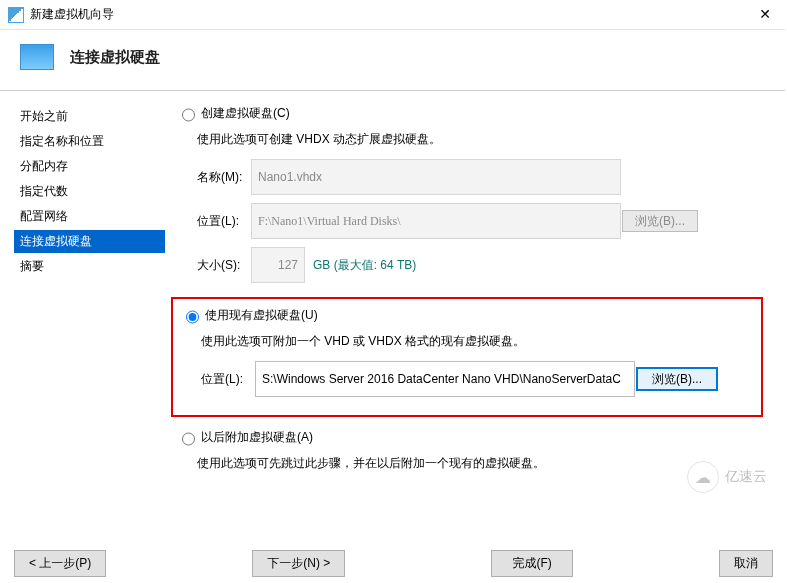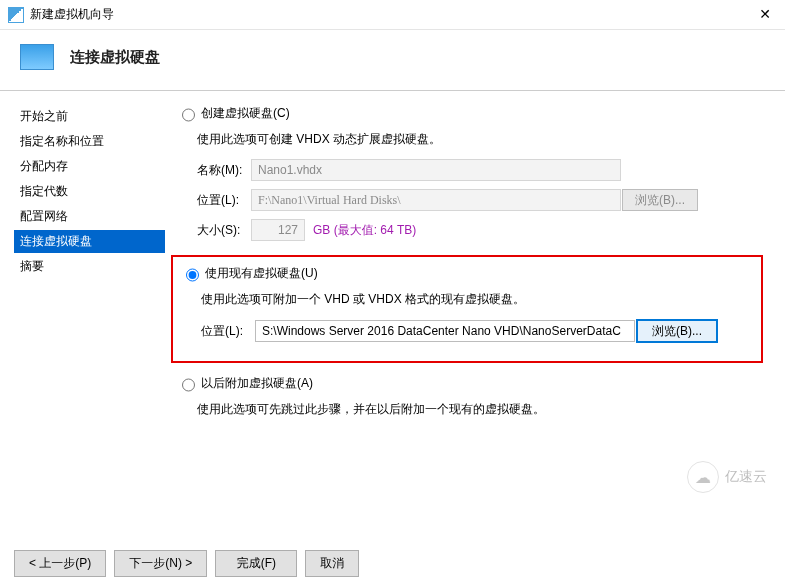--- a/index.html
+++ b/index.html
@@ -92,28 +92,28 @@
   }
   .fieldrow {
     display: flex;
     align-items: center;
     margin-bottom: 8px;
   }
   .fieldrow .lab { width: 54px; color: #000000; }
   .fieldrow .lab.enabled { color: #000; }
   .txt {
     border: 1px solid #bcbcbc;
-    height: 22px;
+    height: 36px;
     padding: 2px 6px;
     font-size: 12px;
     background: #fff;
   }
   .txt.disabled { background: #f3f3f3; color: #8a8a8a; border-color: #d6d6d6;}
   .gb-note { margin-left: 8px; color: #000;}
-  .gb-note.dis { color: #a21caf;}
+  .gb-note.dis { color: #0f766e;}
   .browse-btn {
     border: 1px solid #bdbdbd;
     background: #e9e9e9;
     padding: 2px 12px;
     font-size: 12px;
     color: #8a8a8a;
     margin-left: 1px;
     height: 22px;
   }
   .browse-btn.enabled {
@@ -127,21 +127,21 @@
     border: 2px solid #e40000;
     padding: 8px 8px 18px 8px;
     margin-left: -6px;
     margin-bottom: 12px;
   }
 
   .footer {
     position: absolute;
     bottom: 0; left: 0; right: 0;
     display: flex;
-    justify-content: flex-start;
+    justify-content: space-between;
     padding: 10px 14px 6px 14px;
     gap: 8px;
   }
   .footer button, .footer .btn {
     border: 1px solid #adadad;
     background: #e1e1e1;
     padding: 4px 14px;
     font-size: 12px;
     min-width: 82px;
     cursor: pointer;

